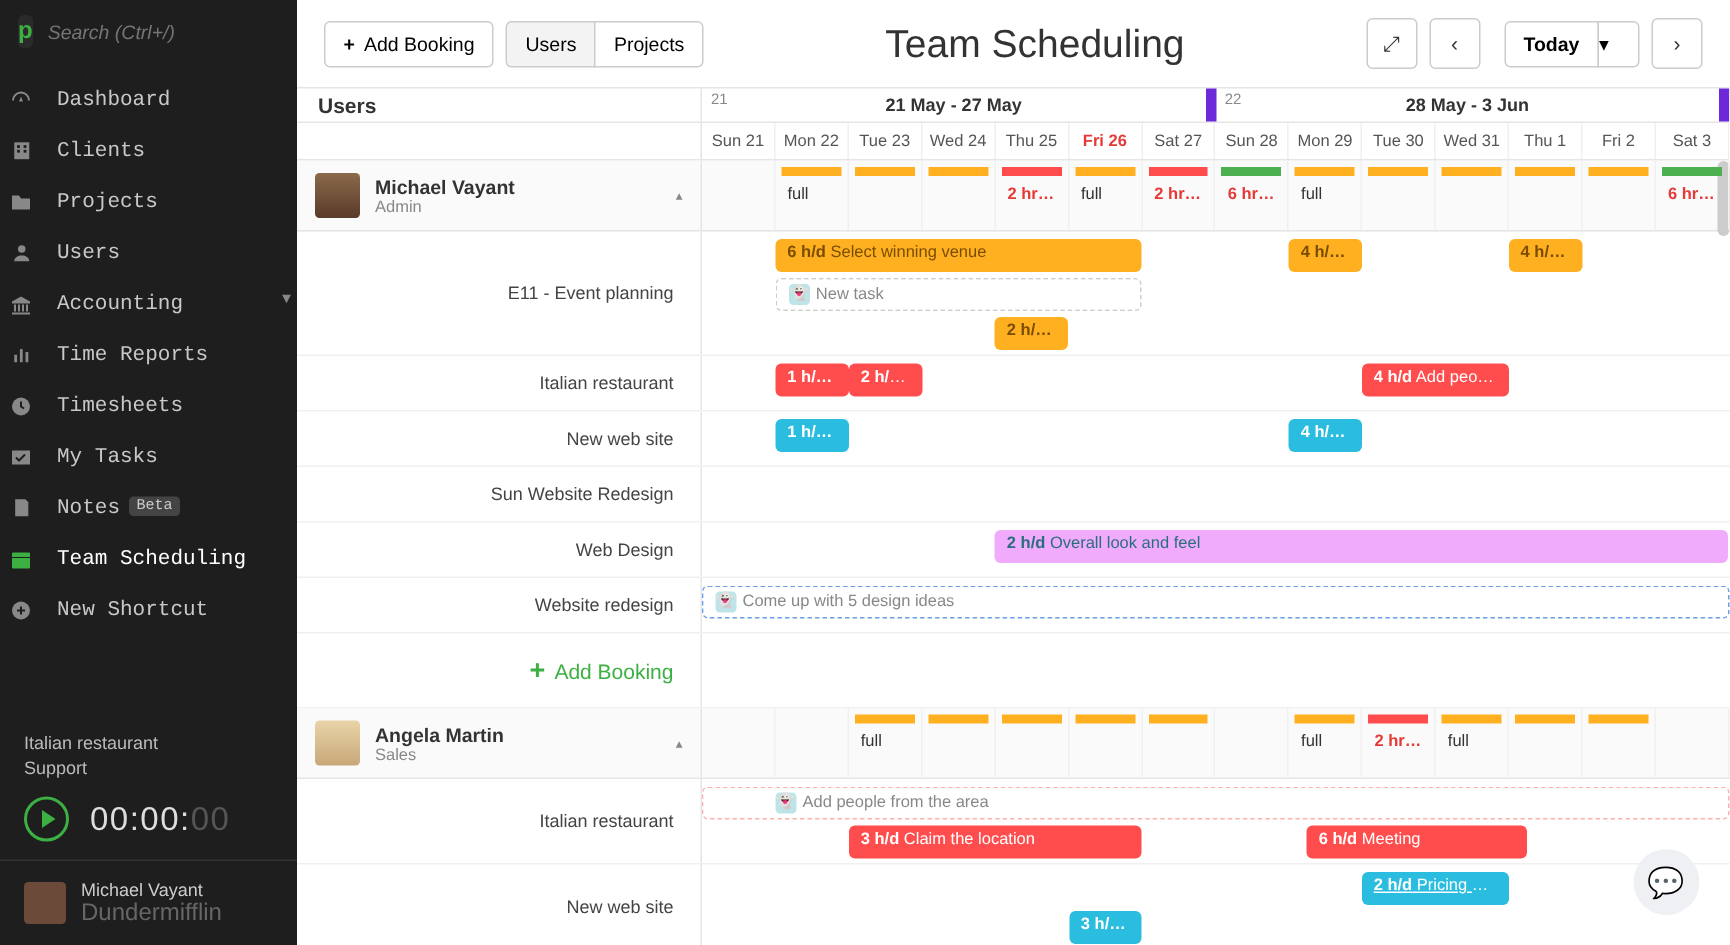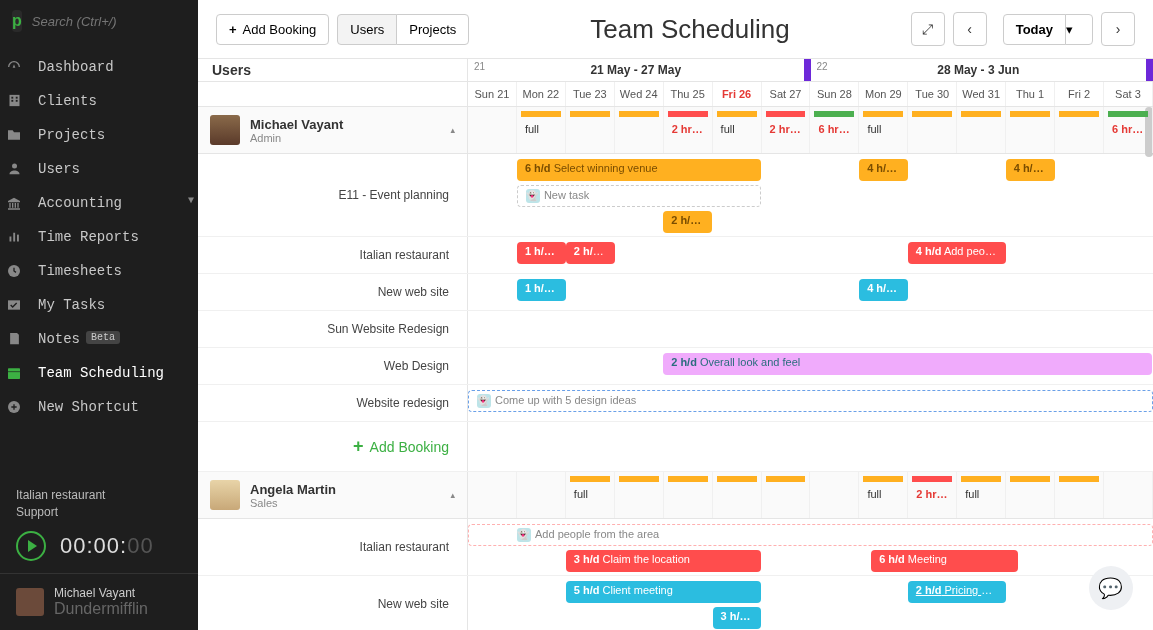--- a/index.html
+++ b/index.html
@@ -467,21 +467,20 @@
               <div class="proj-left">Italian restaurant</div>
       <div class="proj-right" style="min-height:56px">
                 <div class="event ghost ghost-red" style="left:0%;width:100%;top:5px;"><span class="ghost-icon">👻</span>Add people from the area</div>
                 <div class="event ev-red" style="left:14.28%;width:28.5%;top:31px;"><b>3 h/d</b> Claim the location</div>
                 <div class="event ev-red" style="left:57.1%;width:21.4%;top:31px;margin-left:12px;"><b>6 h/d</b> Meeting</div>
               </div>
             </div>
             <div class="proj-row">
               <div class="proj-left">New web site</div>
       <div class="proj-right" style="min-height:56px">
-                <div class="event ev-cyan" style="left:14.28%;width:28.5%;top:5px;"><b>5 h/d</b> Client meeting</div>
                 <div class="event ev-cyan" style="left:64.2%;width:14.28%;top:5px;text-decoration:underline;"><b>2 h/d</b> Pricing plan</div>
                 <div class="event ev-cyan" style="left:35.7%;width:7.14%;top:31px;"><b>3 h/…</b></div>
               </div>
             </div>
           </div>
         </div>
     </div>
   </div>
 </div>
 

